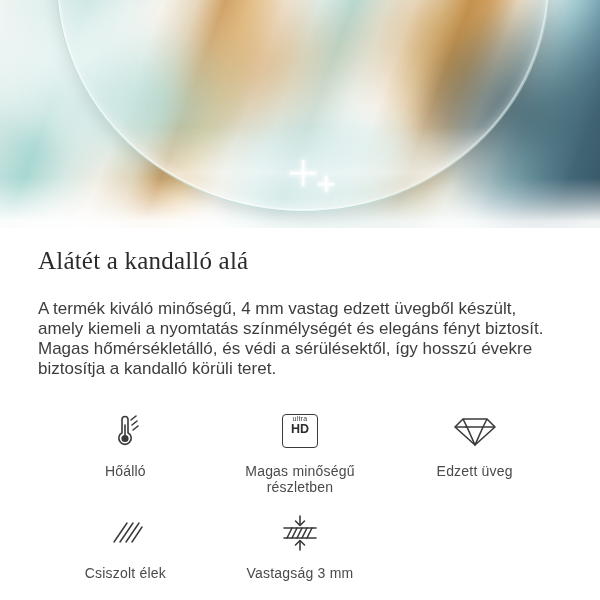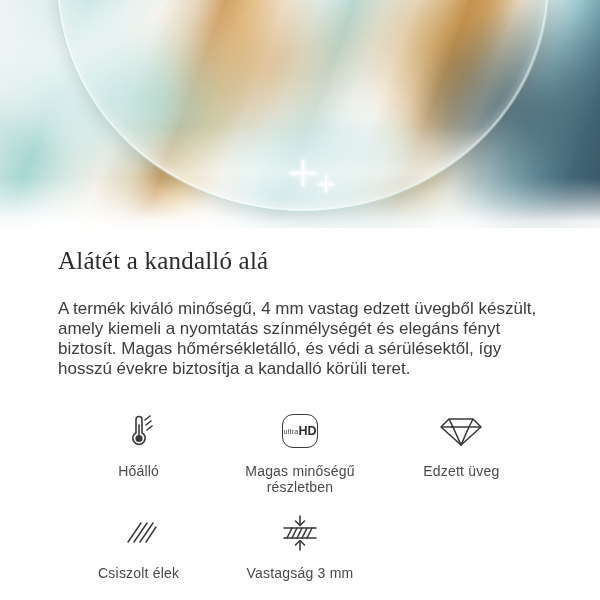--- a/index.html
+++ b/index.html
@@ -141,21 +141,21 @@
     width: 1.5px; height: 26px; transform: translate(-50%,-50%);
     box-shadow: 0 0 4px 1px rgba(255,255,255,0.9);
   }
   .sp1 { left: 290px; top: 160px; }
   .sp2 { left: 318px; top: 176px; width: 16px; height: 16px; }
   .sp2::before { width: 16px; }
   .sp2::after { height: 16px; }
 
   
   .content {
-    padding: 0 58px;
+    padding: 0 38px;
   }
   .headline {
     margin: 16px 0 0 0;
     font-family: "Liberation Serif", serif;
     font-size: 25px;
     line-height: 33px;
     font-weight: 400;
     color: #2b2b2b;
     letter-spacing: 0.2px;
   }
@@ -193,25 +193,24 @@
     margin-top: 10px;
     font-size: 14px;
     color: #4a4a4a;
     text-align: center;
     letter-spacing: 0.2px;
   }
   svg { display: block; }
   .hd-box {
     width: 34px; height: 32px;
     border: 1.6px solid #3a3a3a;
-    border-radius: 11px;
+    border-radius: 4px;
     display: flex;
-    flex-direction: row;
+    flex-direction: column;
     align-items: center;
-    justify-content: center;
     line-height: 1;
   }
   .hd-top {
     font-size: 7px;
     color: #3a3a3a;
     letter-spacing: 0.3px;
   }
   .hd-bottom {
     font-size: 12.5px;
     font-weight: bold;

